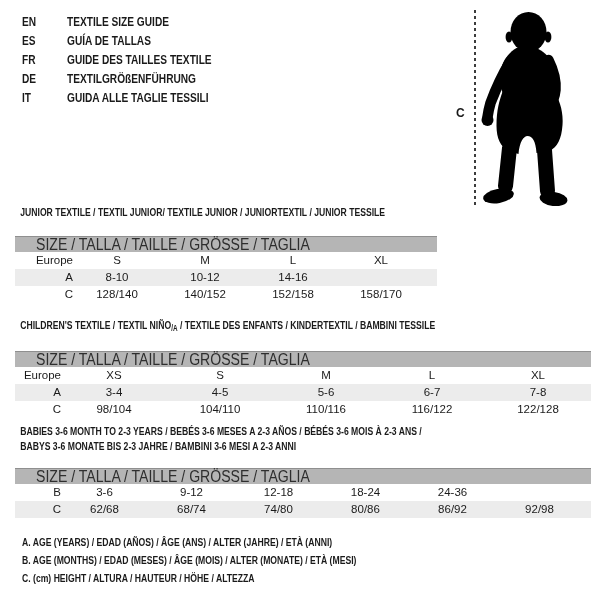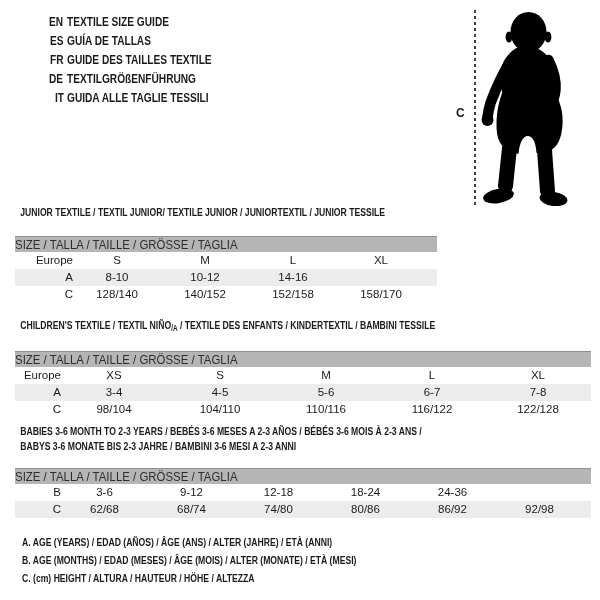--- a/index.html
+++ b/index.html
@@ -2,21 +2,21 @@
 <html><head>
 <meta charset="utf-8">
 <style>
   html,body{margin:0;padding:0;background:#fff;}
   body{width:600px;height:600px;overflow:hidden;font-family:"Liberation Sans",sans-serif;color:#1a1a1a;}
   .canvas{position:relative;width:600px;height:600px;background:#fff;}
 
   
   .lang-header{position:absolute;left:22px;top:12px;}
   .lang-row{display:flex;height:19px;line-height:19px;font-size:13px;font-weight:700;}
-  .lang-code{width:45px;text-align:right;}
+  .lang-code{width:45px;}
   .cx78{display:inline-block;transform:scaleX(0.78);transform-origin:0 50%;white-space:nowrap;}
 
   
   .height-line{position:absolute;left:474px;top:10px;width:2px;height:197px;
     background-image:repeating-linear-gradient(to bottom,#3c3c3c 0 3px,transparent 3px 6px);}
   .height-label{position:absolute;left:456px;top:106px;font-size:12px;font-weight:700;}
   .silhouette{position:absolute;left:479px;top:8px;}
 
   
   .section{position:absolute;left:15px;}
@@ -25,21 +25,21 @@
   #sec-babies{top:424px;width:576px;}
   .sec-title{padding-left:7px;font-weight:700;font-size:11.5px;white-space:nowrap;
     height:15px;line-height:15px;transform:scaleX(0.75);transform-origin:0 50%;}
   .sub{font-size:8.5px;position:relative;top:2px;}
 
   .size-table{margin-top:16px;}
   #sec-children .size-table{margin-top:18px;}
   #sec-babies .size-table{margin-top:14px;}
 
   .size-bar{height:15px;line-height:15px;background:#b5b5b5;border-top:1px solid #8f8f8f;
-    padding-left:0;font-size:13px;color:#2e2e2e;}
+    padding-left:21px;font-size:16px;color:#2e2e2e;}
   .cxbar{display:inline-block;transform:scaleX(0.88);transform-origin:0 50%;white-space:nowrap;}
 
   .t-row{display:grid;height:17px;line-height:17px;font-size:11.5px;}
   .junior-grid{grid-template-columns:58px repeat(4,88px) 1fr;}
   .children-grid{grid-template-columns:46px repeat(5,106px) 1fr;}
   .babies-grid{grid-template-columns:46px repeat(6,87px) 1fr;}
   .t-row .lbl{padding-left:6px;text-align:right;}
   .t-row .c{text-align:center;}
   .alt{background:#ececec;}
 

